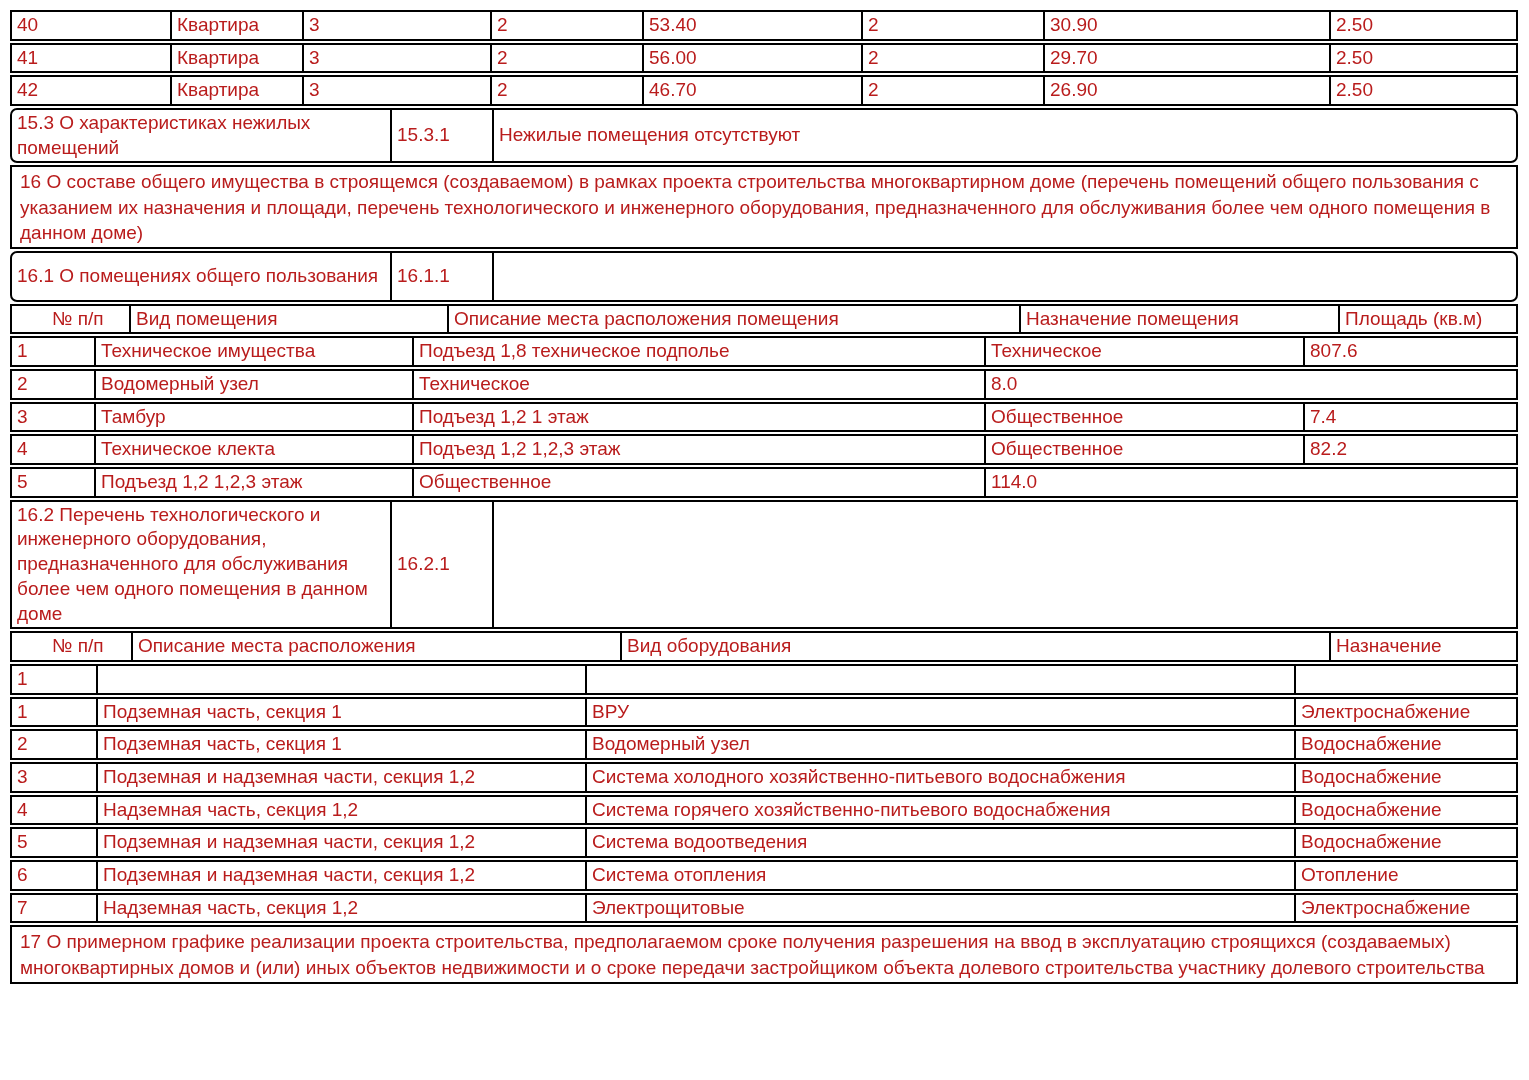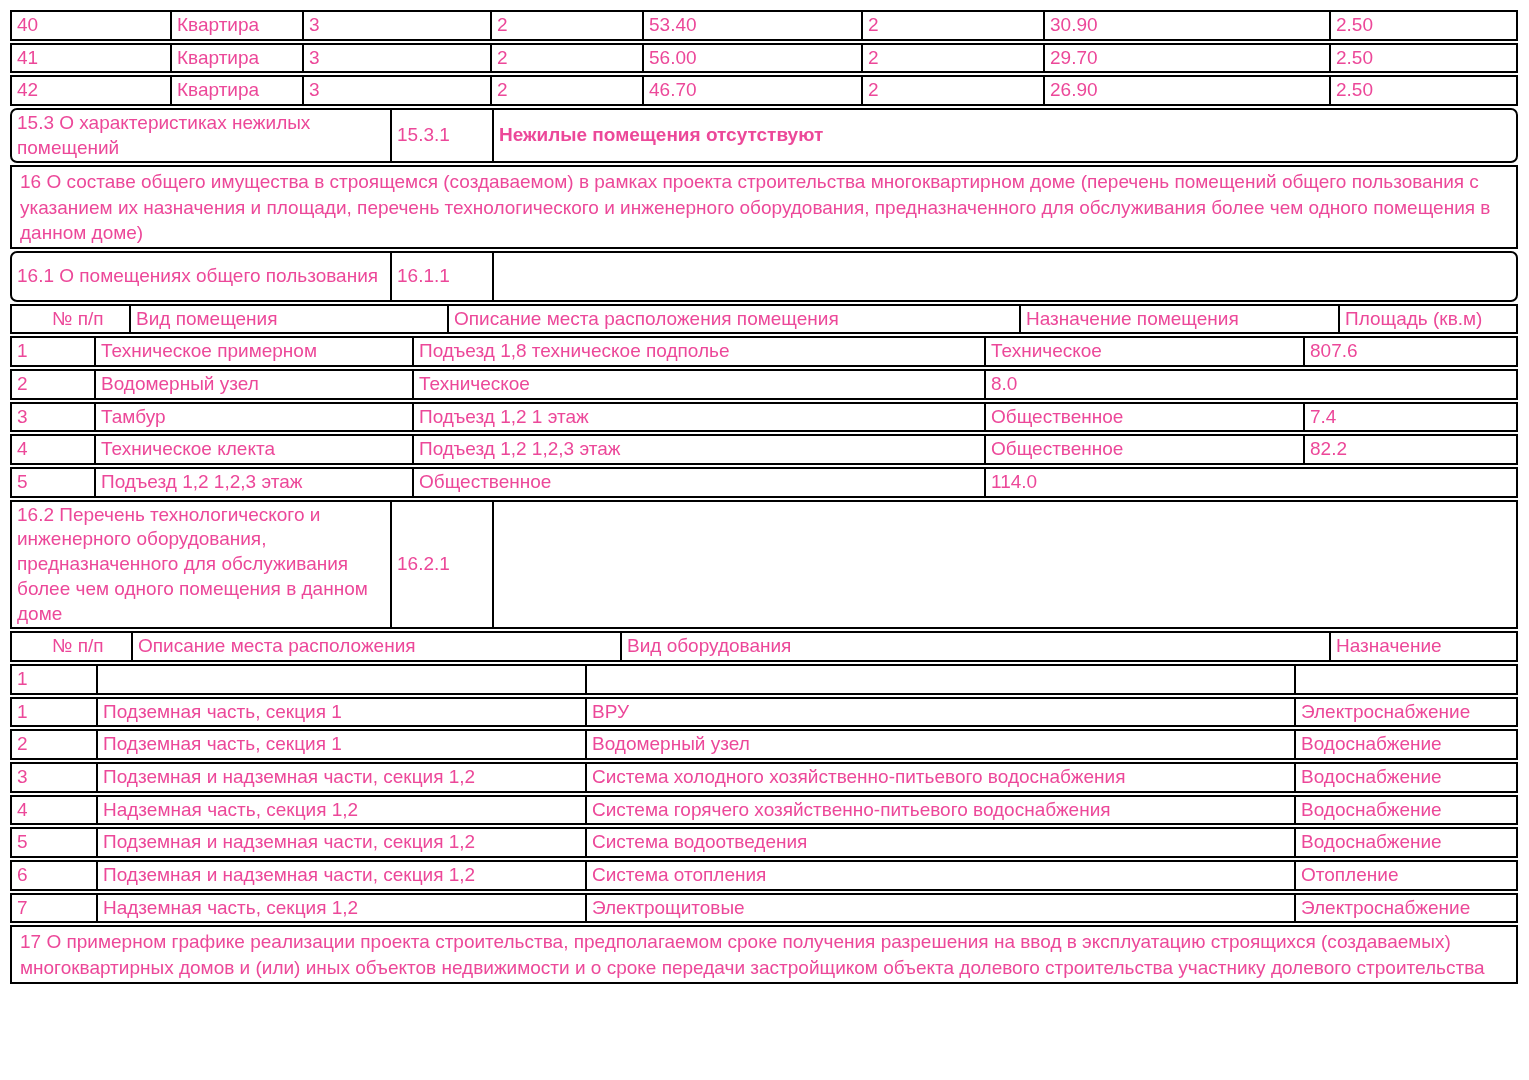--- a/index.html
+++ b/index.html
@@ -3,21 +3,21 @@
 <meta charset="utf-8">
 <style>
   html, body { margin: 0; padding: 0; background: #ffffff; }
   .page {
     position: relative;
     width: 1529px;
     height: 1080px;
     box-sizing: border-box;
     padding: 10px 11px 10px 10px;
     background: #ffffff;
-    color: #ec4899;
+    color: #b91c1c;
     font-family: "Liberation Sans", sans-serif;
     font-size: 19px;
     line-height: 1.3;
   }
   .block {
     border: 2px solid #000000;
     margin-bottom: 2px;
     background: #ffffff;
     box-sizing: border-box;
   }
@@ -31,21 +31,21 @@
     overflow: hidden;
     white-space: normal;
     word-break: normal;
   }
   .cell:first-child { border-left: none; }
   .cell > span { display: block; }
   .para {
     padding: 2px 8px;
     line-height: 1.32;
   }
-  .bold { font-weight: bold; }
+  .bold { font-weight: normal; }
 
   
   .g-apt   { grid-template-columns: 158px 132px 188px 152px 219px 182px 286px 1fr; min-height: 26px; }
   .g-sec   { grid-template-columns: 378px 102px 1fr; }
   .g-rooms { grid-template-columns: 82px 318px 572px 319px 1fr; min-height: 26px; }
   .g-equip { grid-template-columns: 84px 489px 709px 1fr; min-height: 27px; }
 
   .h-sec2   { min-height: 51px; border-radius: 7px; }
   .h-sec5   { min-height: 129px; }
   .h-header { min-height: 29px; padding-left: 35px; }
@@ -179,21 +179,21 @@
     <div class="cell">
         <span>Площадь (кв.м)</span>
       </div>
   </div>
 
   <div class="block grid g-rooms">
     <div class="cell">
         <span>1</span>
       </div>
     <div class="cell">
-        <span>Техническое примерном</span>
+        <span>Техническое имущества</span>
       </div>
     <div class="cell">
         <span>Подъезд 1,8 техническое подполье</span>
       </div>
     <div class="cell">
         <span>Техническое</span>
       </div>
     <div class="cell">
         <span>807.6</span>
       </div>

